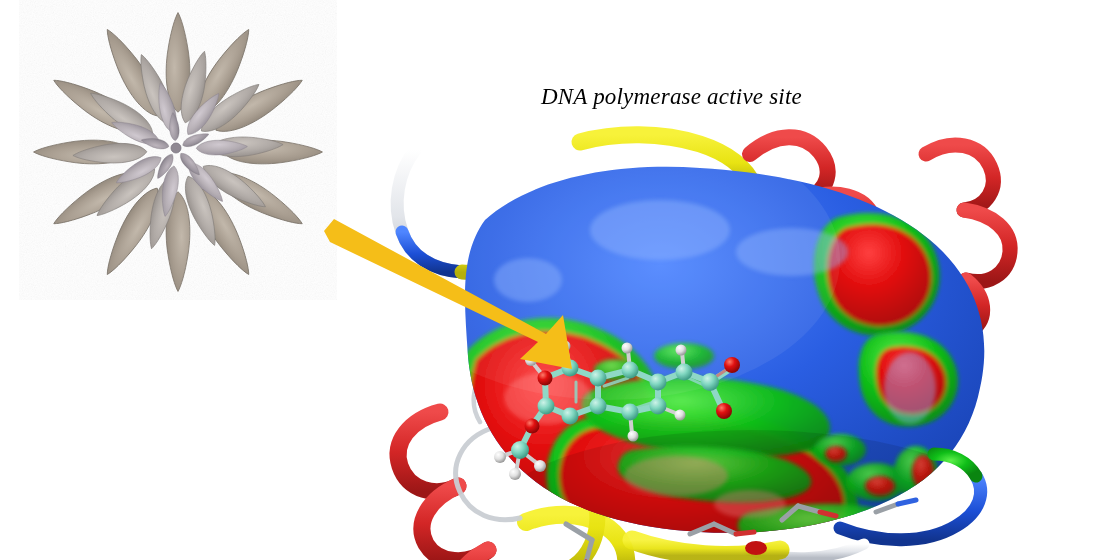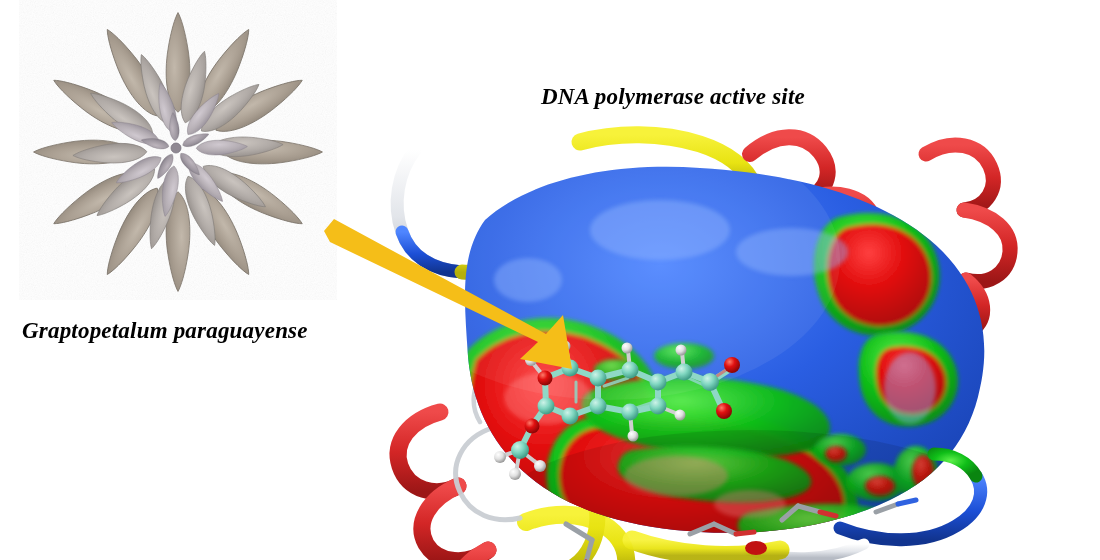--- a/index.html
+++ b/index.html
@@ -10,21 +10,21 @@
     width:1100px;height:560px;
     background:#ffffff;
     overflow:hidden;
   }
   .layer{position:absolute;}
 
   
   .fig-label{
     position:absolute;
     font-family:"Liberation Serif","DejaVu Serif",serif;
-    font-weight:bold;font-style:italic;
+    font-weight:normal;font-style:italic;
     color:#000000;
     white-space:nowrap;
     letter-spacing:.2px;
   }
   #label-species{left:22px;top:318px;font-size:23px;}
   #label-site{left:541px;top:84px;font-size:23px;}
 
   
   #plant-photo{left:0px;top:0px;width:370px;height:300px;}
   #plant-photo svg{display:block;}
@@ -522,17 +522,16 @@
   </div>
 
   <div class="layer" id="pointer-arrow">
     <svg viewBox="0 0 290 180" width="290" height="180" xmlns="http://www.w3.org/2000/svg">
       <g>
         <path d="M14,16 L24,4 L236,119 L253,100 L262,154 L210,144 L228,127 L20,27 Z" fill="#f5be18"></path>
       </g>
     </svg>
   </div>
 
-  <div class="fig-label" id="label-species">Graptopetalum paraguayense</div>
 
   <div class="fig-label" id="label-site">DNA polymerase active site</div>
 
 </div>
 
 </body></html>

